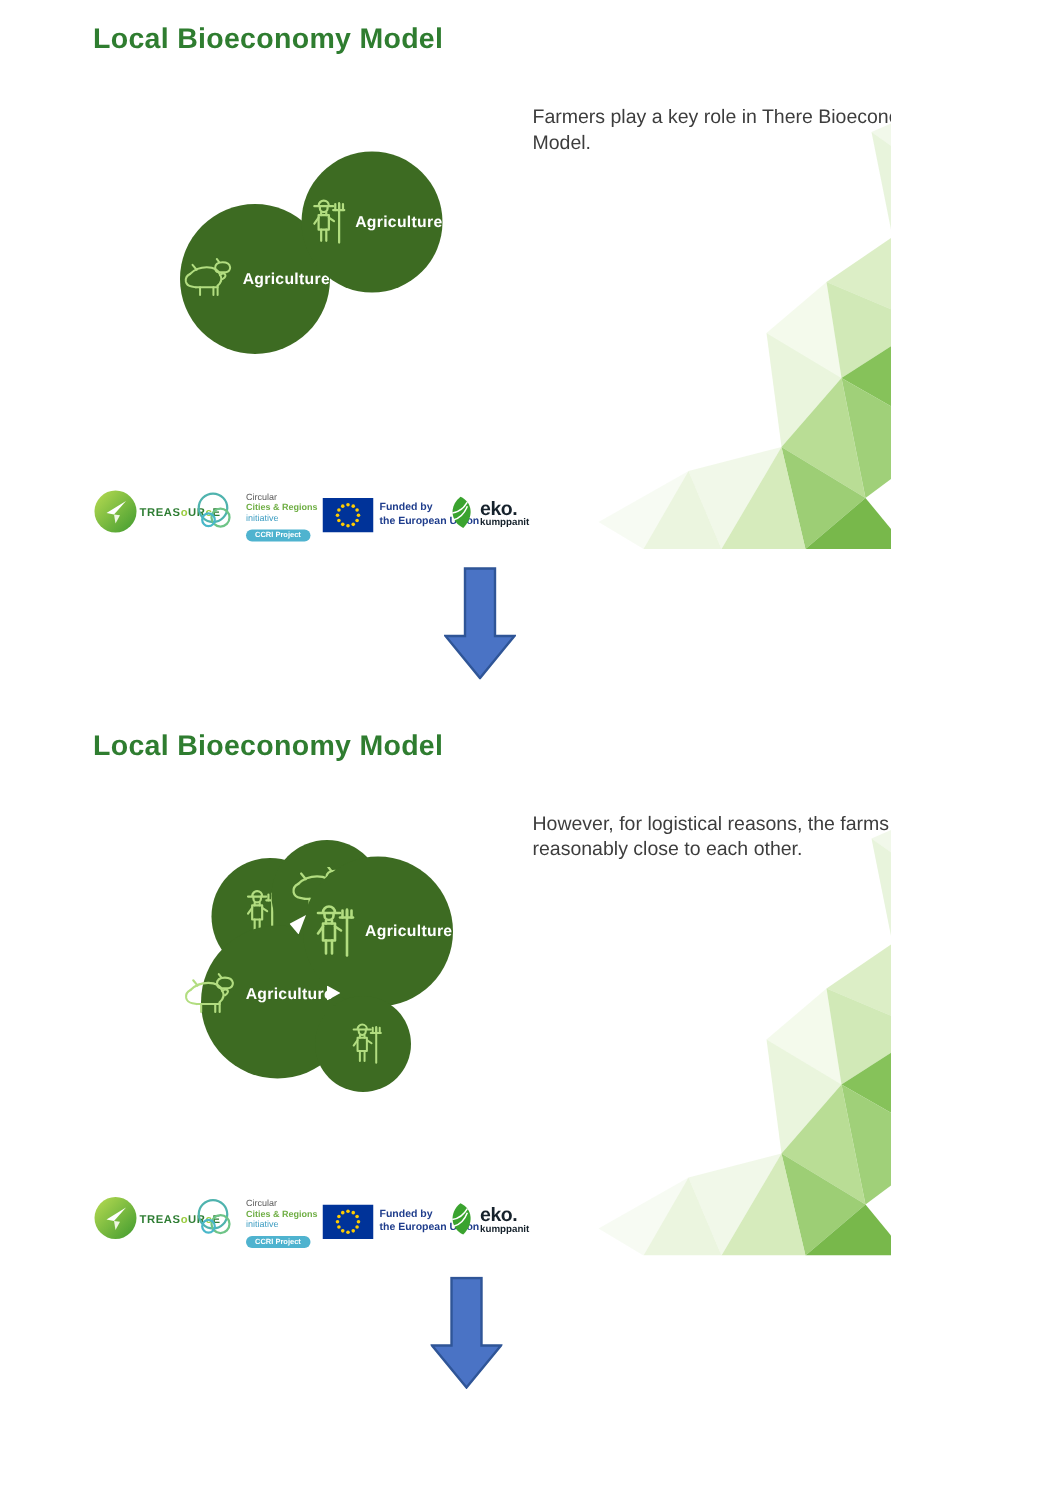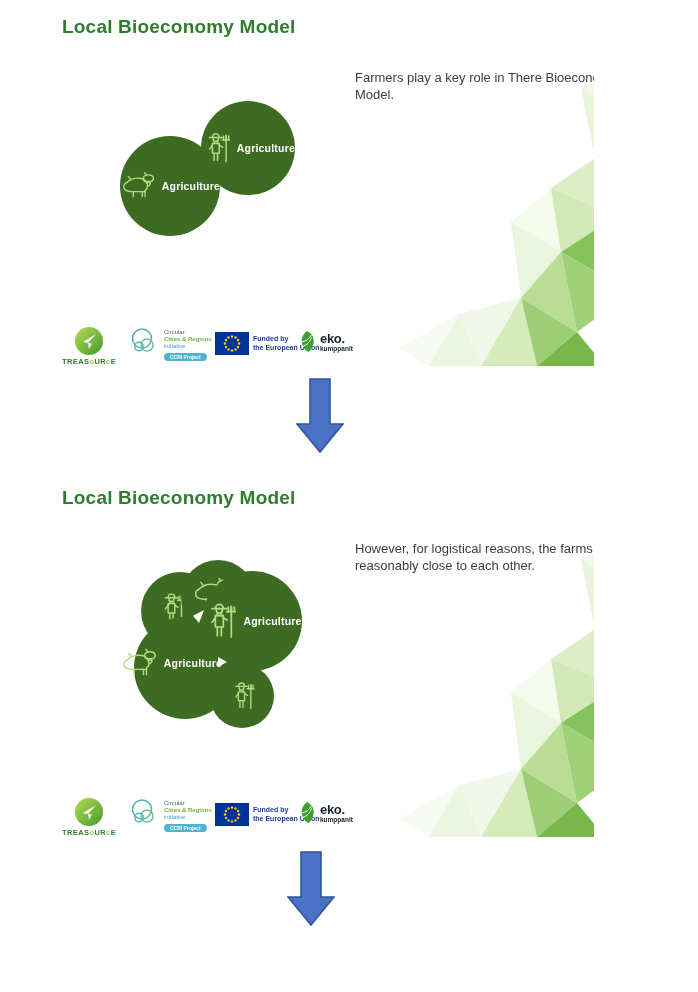--- a/index.html
+++ b/index.html
@@ -31,21 +31,21 @@
   .tri1{left:186px;top:139px;width:11px;height:13px;clip-path:polygon(100% 0,55% 100%,0 45%);}
   .tri2{left:211px;top:186px;width:9px;height:10px;clip-path:polygon(0 0,100% 50%,0 100%);}
   
   .decor{position:absolute;right:0;bottom:0;pointer-events:none;}
   
   .arrow{position:absolute;}
   #arrow1{left:296px;top:378px;} #arrow2{left:287px;top:851px;}
   
   .logos{position:absolute;left:0;top:326px;width:100%;height:40px;}
   .logo{position:absolute;display:flex;align-items:center;}
-  .treasource{left:55px;flex-direction:column;gap:1px;}
+  .treasource{left:55px;gap:1px;}
   .tre-text{font-size:7.5px;font-weight:bold;letter-spacing:.4px;color:#2e7d33;white-space:nowrap;}
   .tre-text .lite{color:#9acc3f;}
   .ccri{left:121px;gap:4px;align-items:flex-start;}
   .ccri-text{display:flex;flex-direction:column;line-height:7px;padding-top:3px;}
   .ccri-l1{font-size:6px;color:#5a5a5a;}
   .ccri-l2{font-size:6px;color:#6fae44;font-weight:bold;}
   .ccri-l3{font-size:6px;color:#3f9ec2;}
   .ccri-badge{margin-top:3px;background:#4fb3cf;color:#fff;font-size:5px;font-weight:bold;
               border-radius:5px;padding:1.5px 6px;width:max-content;line-height:5px;}
   .eu{left:208px;gap:4px;top:6px;}

